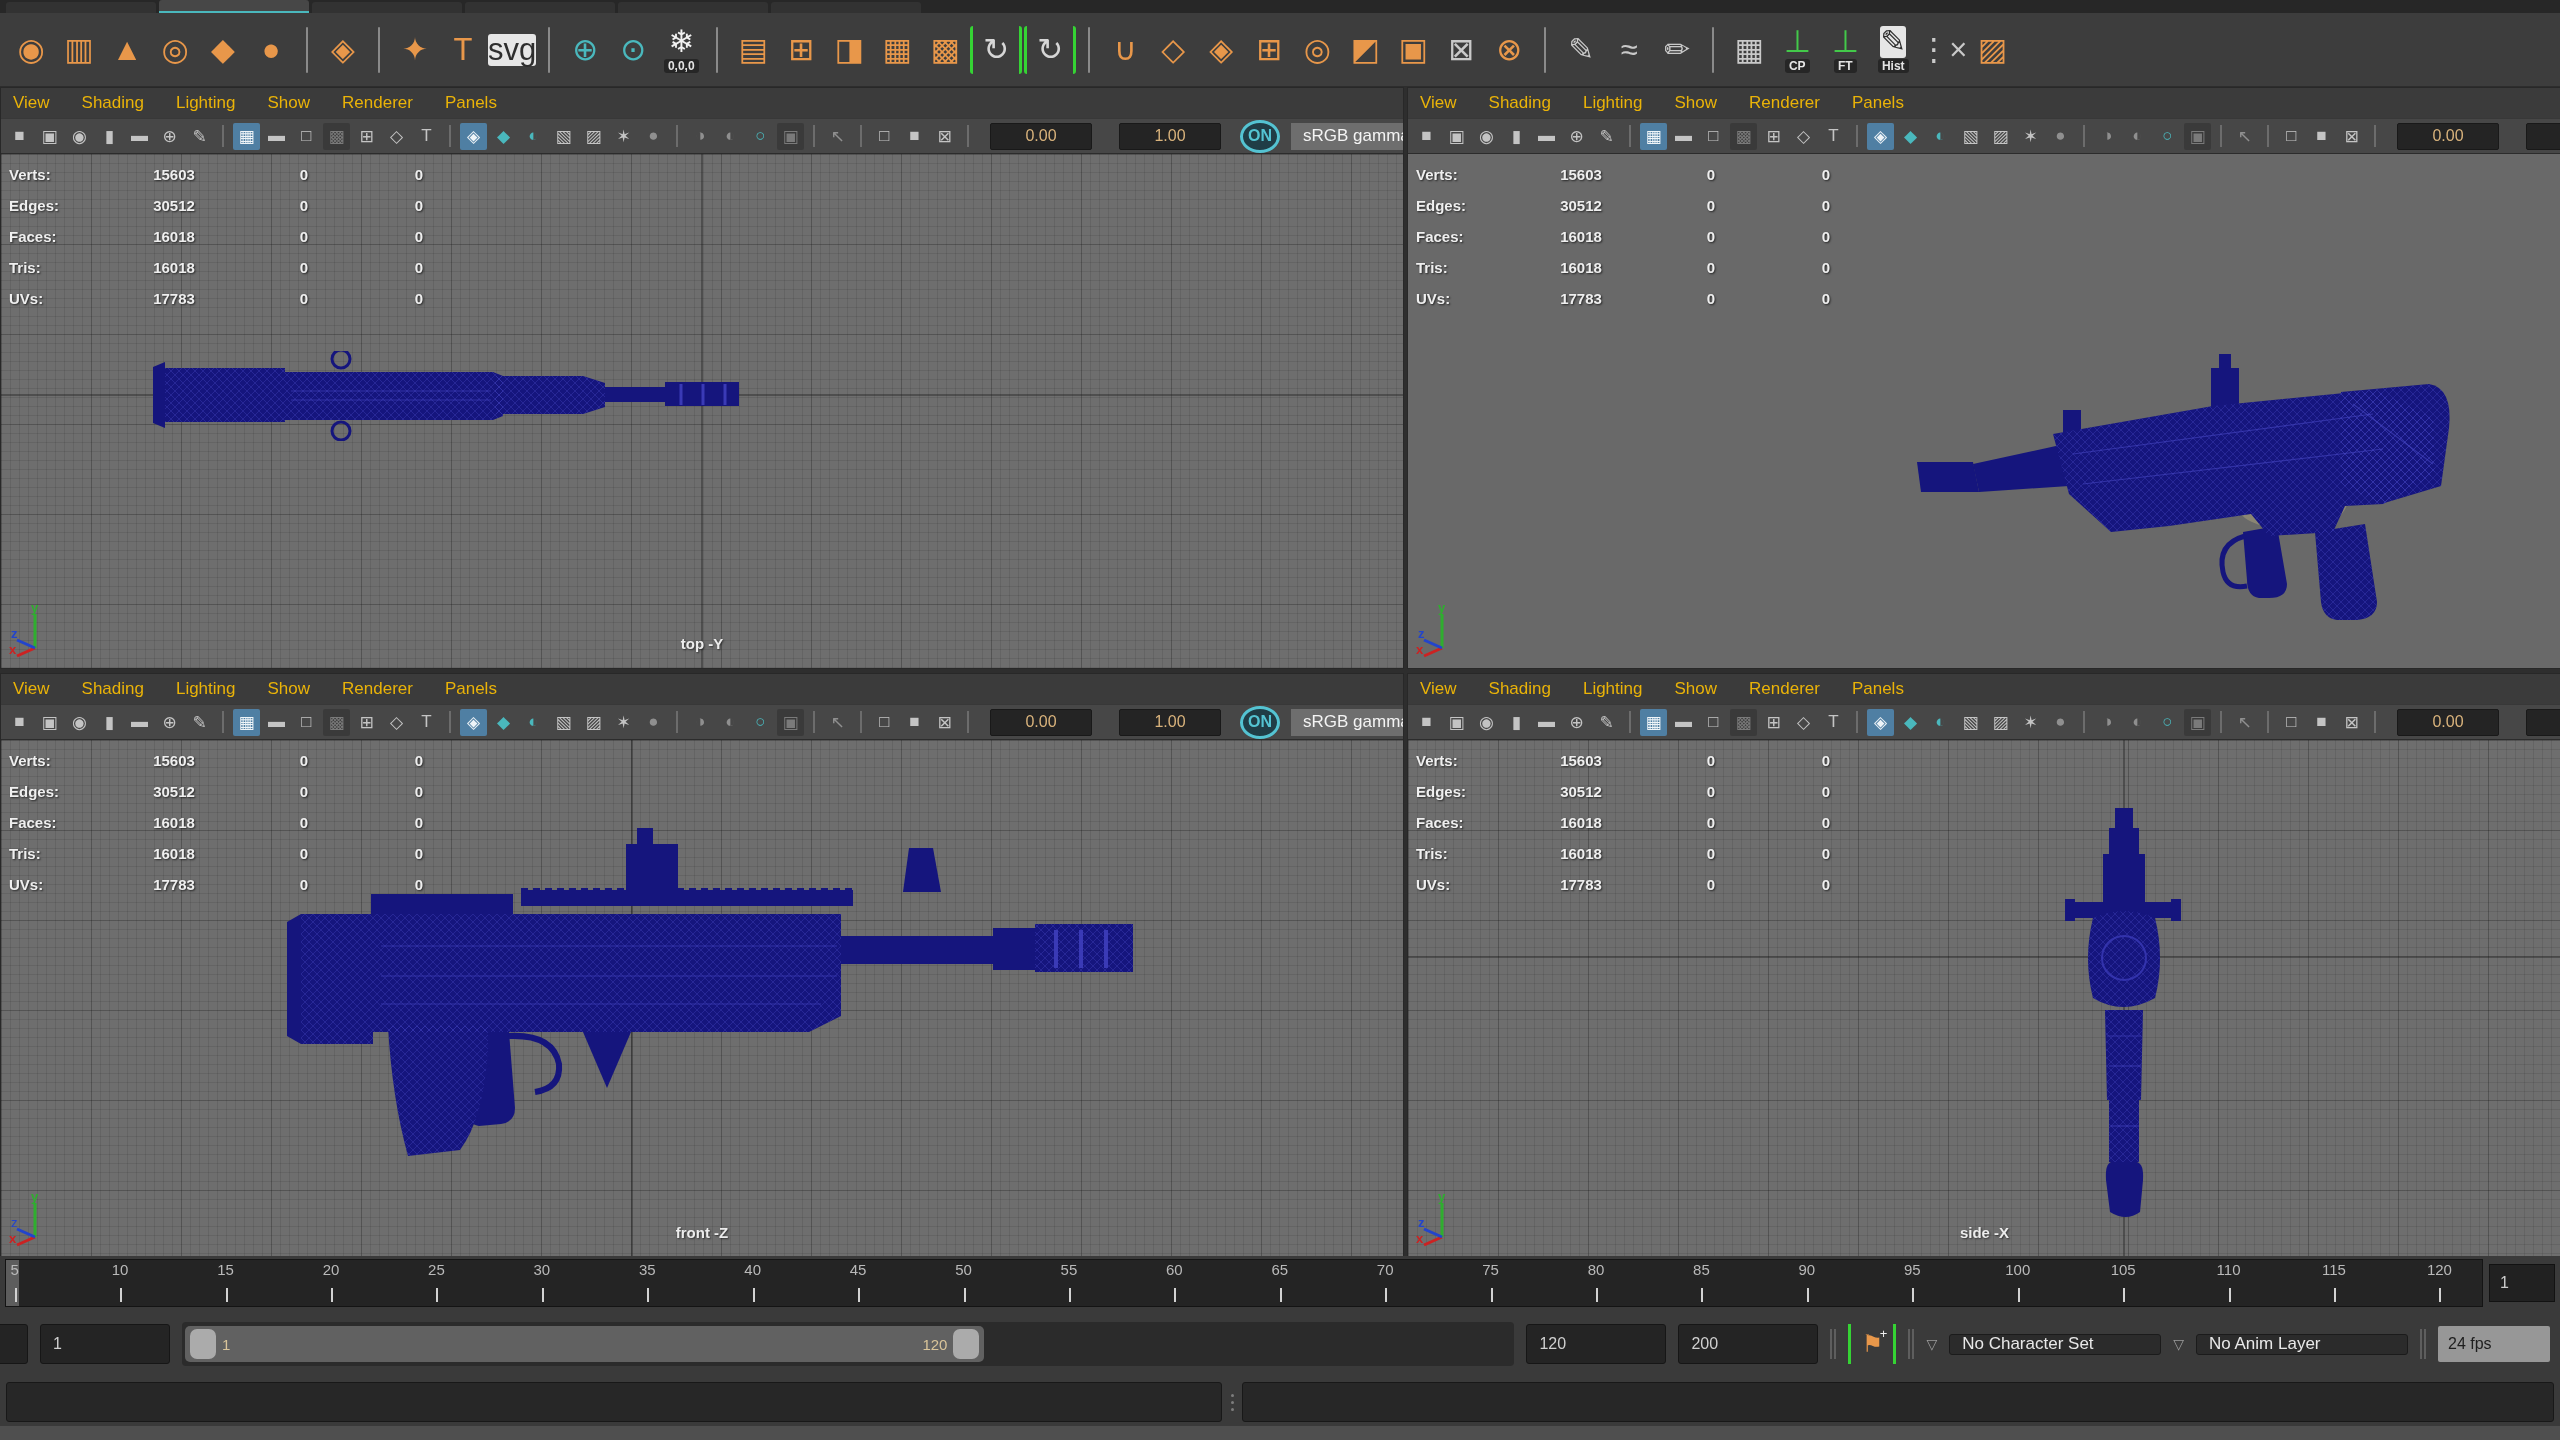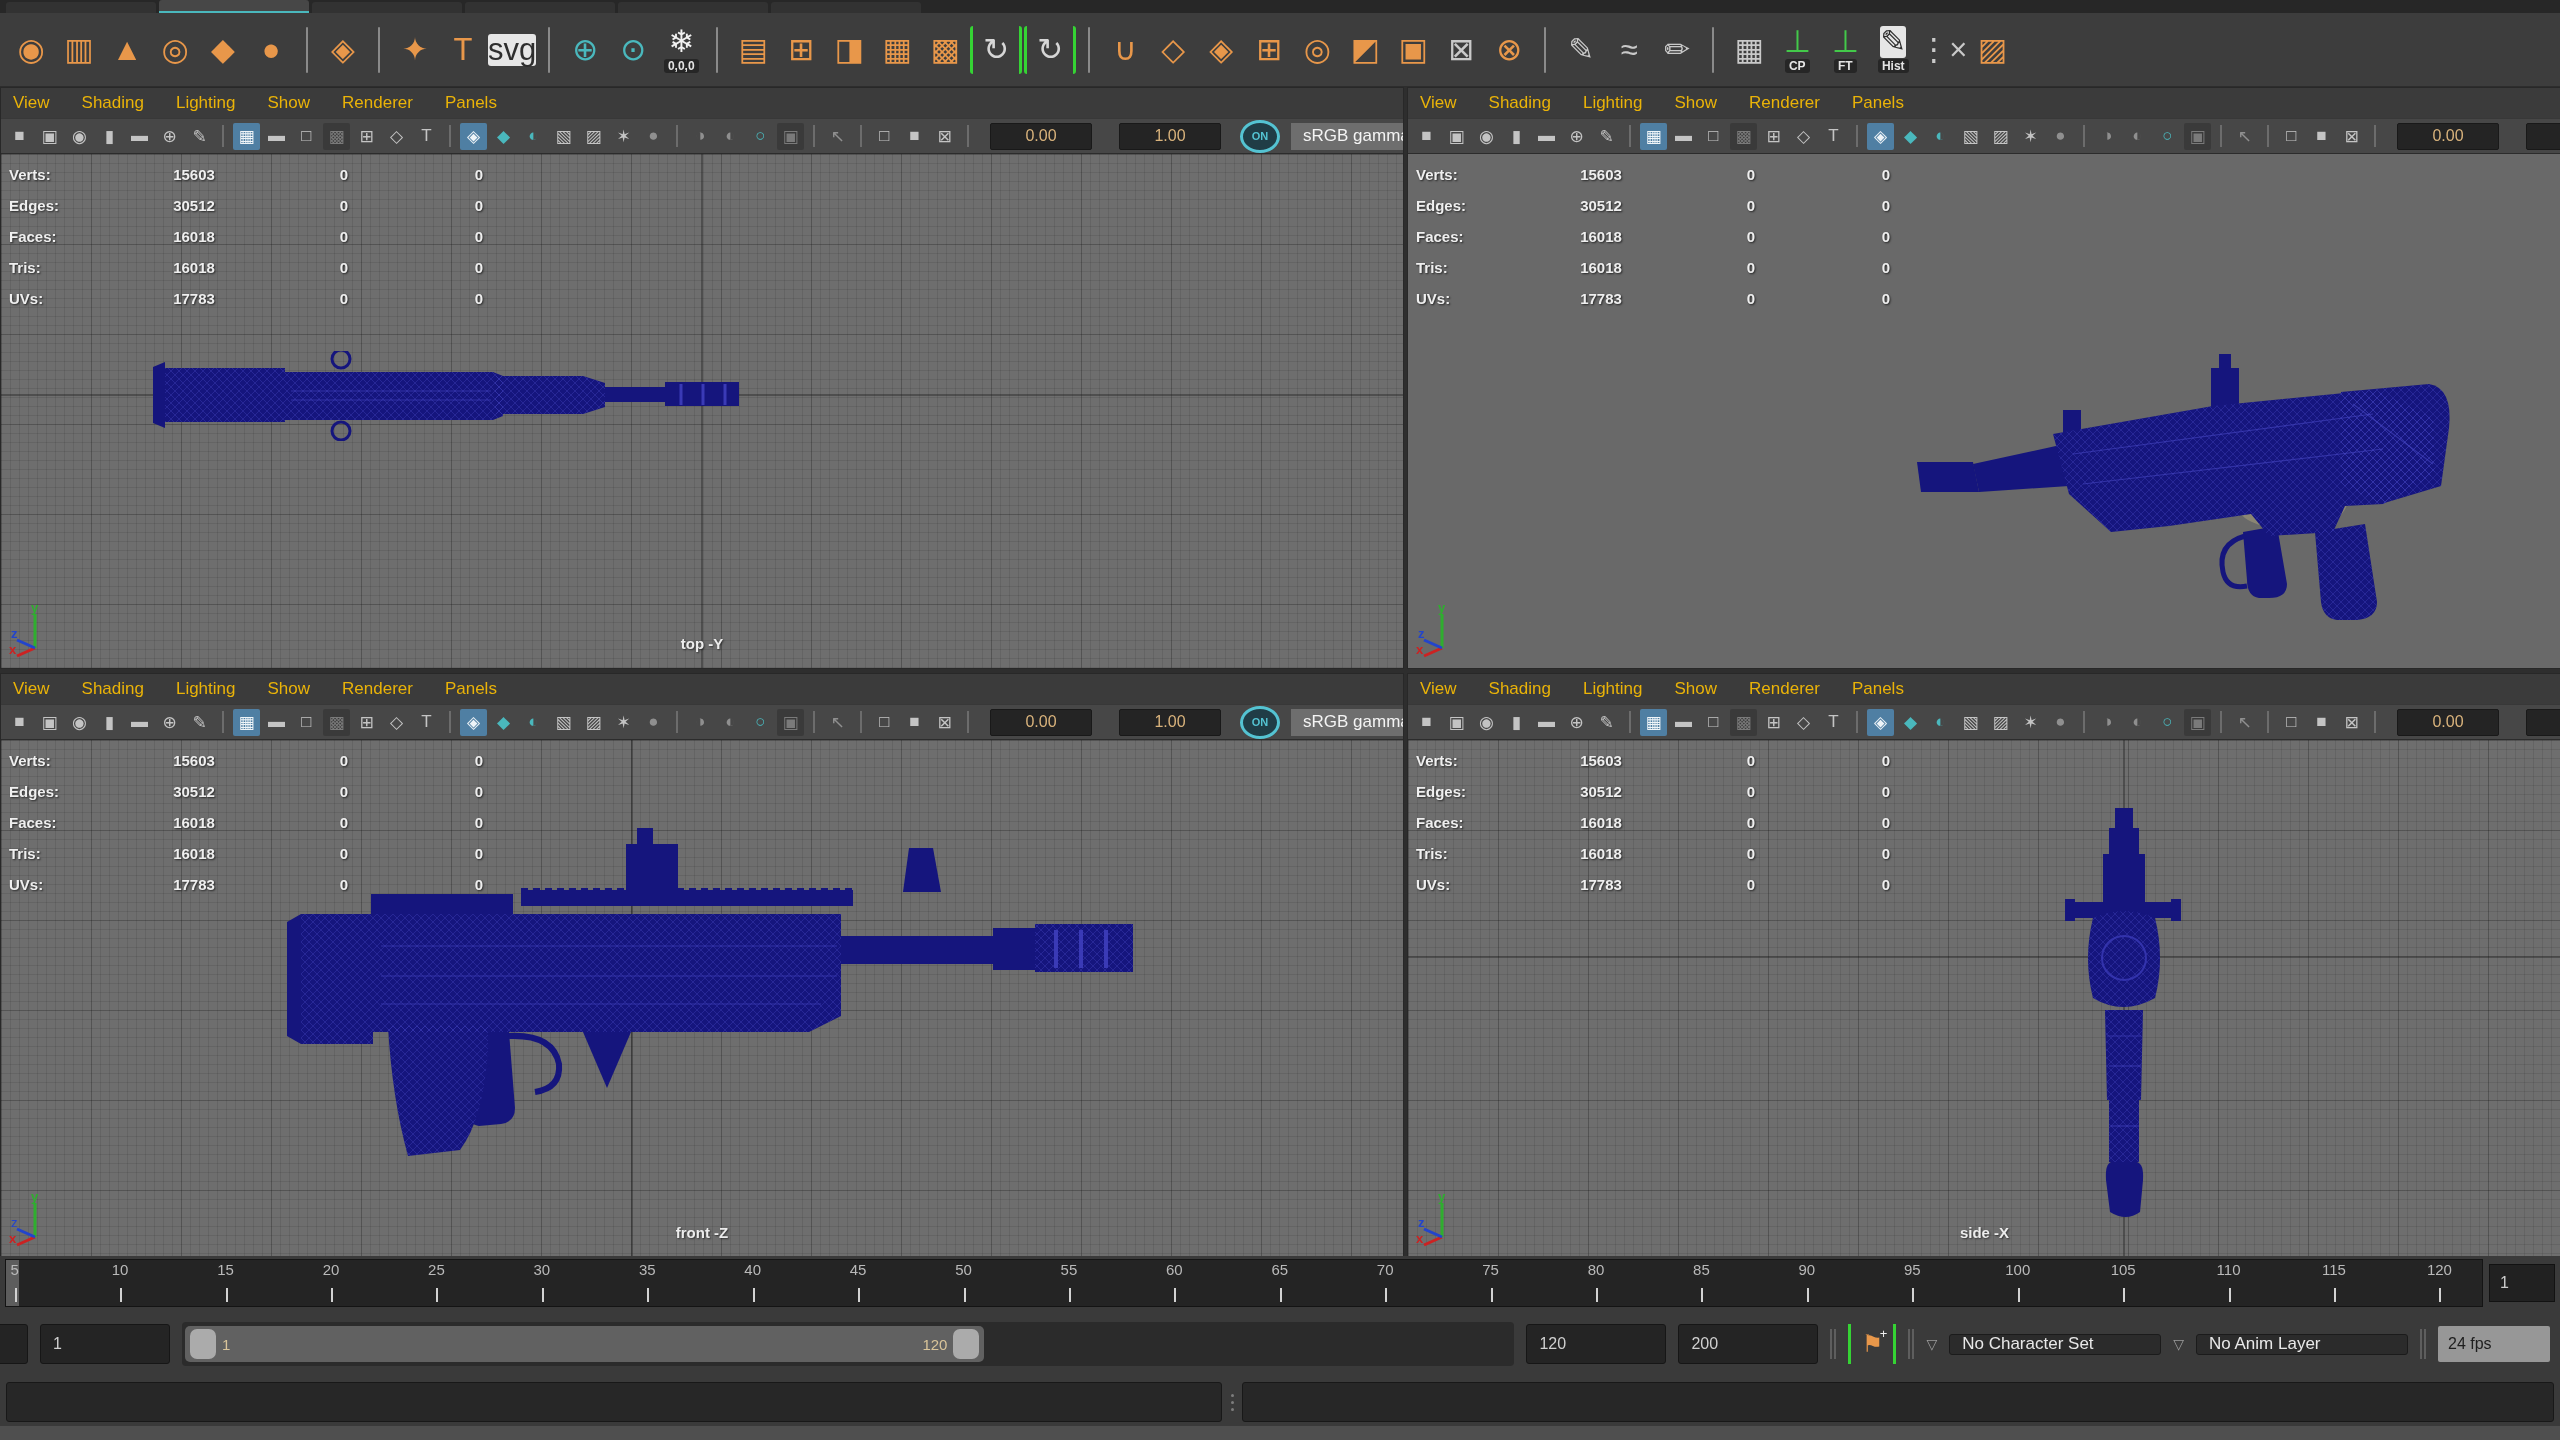--- a/index.html
+++ b/index.html
@@ -36,37 +36,37 @@
   .pmenu-item{font-size:17px;color:#eab308;cursor:pointer;white-space:nowrap;}
   .ptoolbar{height:34px;flex:none;background:#474747;border-top:1px solid #383838;display:flex;align-items:center;padding:0 5px;gap:3px;overflow:hidden;white-space:nowrap;}
   .ticon{width:27px;height:27px;flex:none;display:flex;align-items:center;justify-content:center;font-size:17px;color:#c4c4c4;border-radius:2px;cursor:pointer;}
   .ticon.active{background:#4f7fa3;color:#eef4f8;}
   .ticon.teal{color:var(--teal);}
   .ticon.dim{color:#8f8f8f;}
   .ticon.dark{background:#3a3a3a;color:#7a7a7a;}
   .ticon.sep{width:2px;min-width:2px;height:22px;background:#6c6c6c;margin:0 6px;border-radius:0;}
   .tfield{height:25px;flex:none;background:#242424;border:1px solid #191919;border-radius:2px;color:#d9b37c;font-size:16px;display:flex;align-items:center;justify-content:center;margin:0 12px;}
   .tfield.w100{width:100px;}
-  .on-badge{width:34px;height:27px;flex:none;border-radius:50%;border:3px solid #54c3d2;color:#54c3d2;background:#203d46;font-size:11px;font-weight:bold;display:flex;align-items:center;justify-content:center;margin:0 4px;cursor:pointer;}
+  .on-badge{width:34px;height:27px;flex:none;border-radius:50%;border:3px solid #54c3d2;color:#54c3d2;background:#203d46;font-size:16px;font-weight:bold;display:flex;align-items:center;justify-content:center;margin:0 4px;cursor:pointer;}
   .cs-box{height:27px;width:205px;flex:none;background:#6e6e6e;color:#f4f4f4;font-size:17px;display:flex;align-items:center;padding:0 12px;margin-left:4px;cursor:pointer;}
   .viewport{flex:1;position:relative;overflow:hidden;border-top:1px solid #2c2c2c;cursor:crosshair;}
   .grid-bg{
     background-color:#6e6e6e;
     background-image:
       linear-gradient(rgba(25,25,25,.22) 1.5px, transparent 1.5px),
       linear-gradient(90deg, rgba(25,25,25,.22) 1.5px, transparent 1.5px),
       linear-gradient(rgba(25,25,25,.12) 1px, transparent 1px),
       linear-gradient(90deg, rgba(25,25,25,.12) 1px, transparent 1px);
     background-size:90px 90px,90px 90px,9px 9px,9px 9px;
   }
   .flat-bg{background:#696969;}
   .axis-v{position:absolute;top:0;bottom:0;width:2px;background:rgba(20,20,20,.35);}
   .axis-h{position:absolute;left:0;right:0;height:2px;background:rgba(20,20,20,.35);}
   .hud{position:absolute;top:5px;left:8px;font-size:15px;font-weight:bold;color:#efefef;text-shadow:1px 1px 2px rgba(0,0,0,.65);}
-  .hud-row{display:grid;grid-template-columns:95px 140px 120px 110px;height:31px;align-items:center;gap:20px;}
+  .hud-row{display:grid;grid-template-columns:95px 140px 120px 110px;height:31px;align-items:center;}
   .hud-row .c{text-align:center;}
   .vlabel{position:absolute;left:0;right:0;bottom:16px;text-align:center;font-size:15px;font-weight:bold;color:#ececec;text-shadow:1px 1px 2px rgba(0,0,0,.55);}
   .gizmo{position:absolute;left:8px;bottom:10px;}
   .gun{position:absolute;}
   
   .timerow{position:absolute;left:0;right:0;top:1256px;height:54px;background:#3a3a3a;display:flex;align-items:center;padding:3px 5px;box-sizing:border-box;}
   .ruler{flex:1;height:46px;background:#242424;border:1px solid #141414;position:relative;overflow:hidden;margin-right:6px;cursor:pointer;}
   .ticks{position:absolute;left:-44px;right:-10px;top:0;bottom:0;display:flex;}
   .tick{flex:1;position:relative;text-align:center;}
   .tick .lbl{display:block;margin-top:1px;font-size:15px;color:#b9b9b9;}

